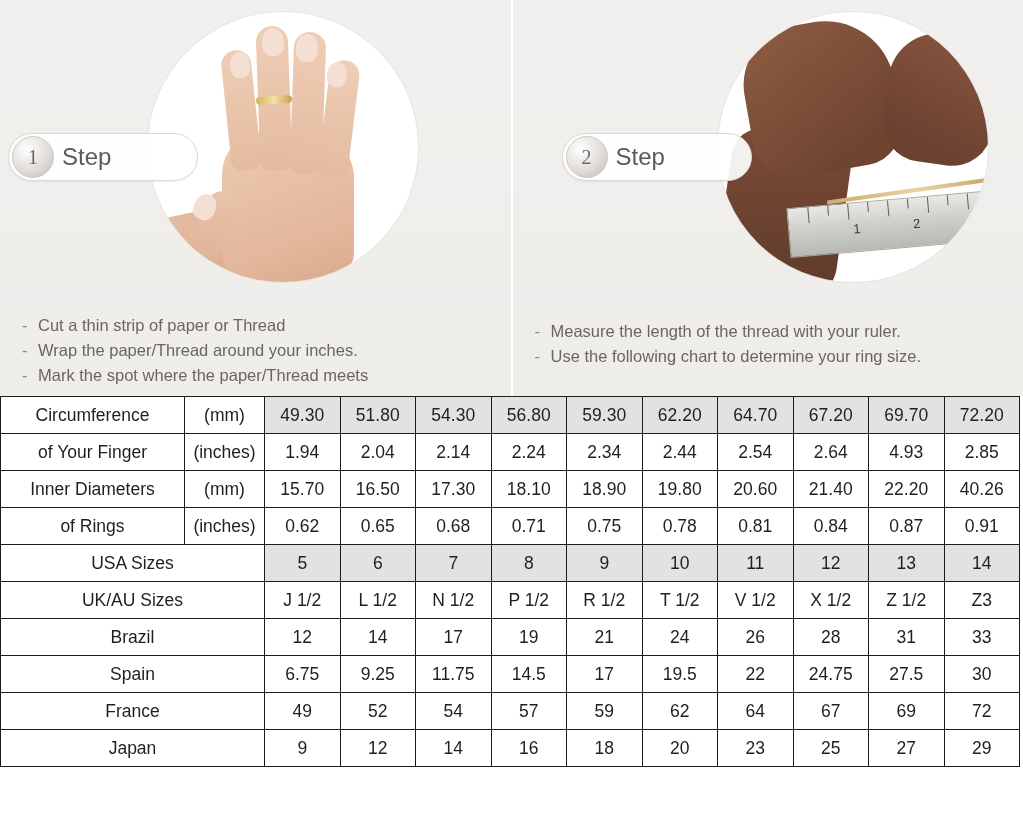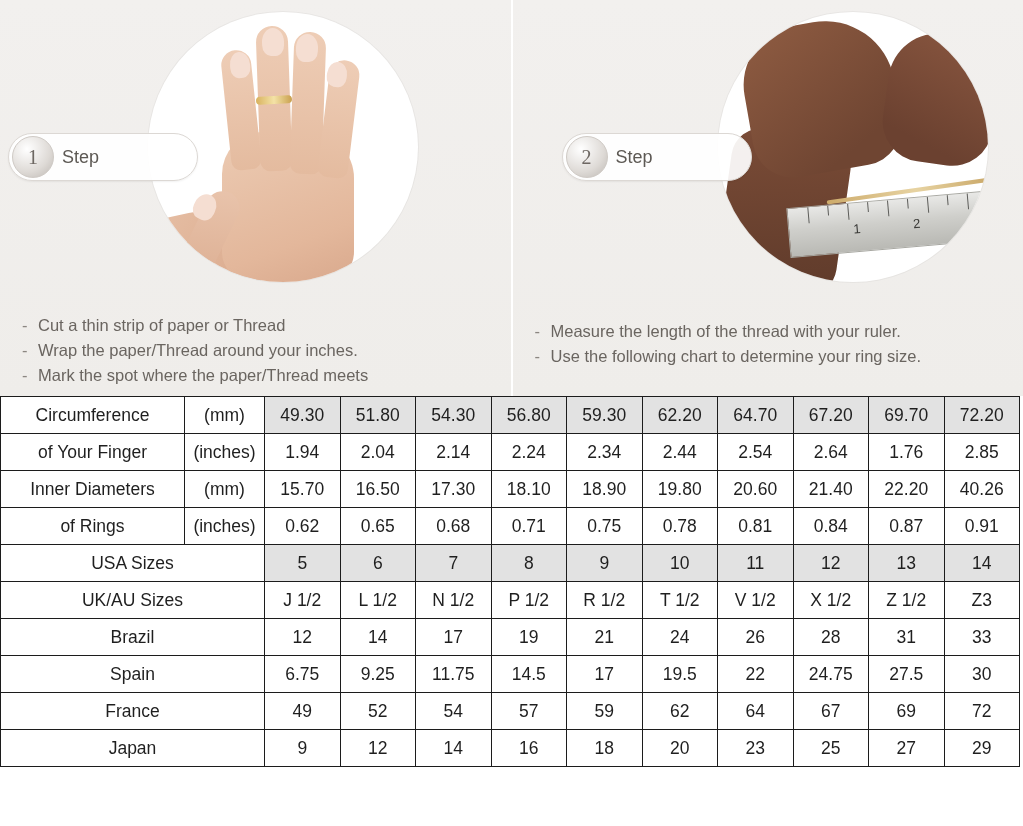--- a/index.html
+++ b/index.html
@@ -163,21 +163,21 @@
     width: 40px; height: 40px;
     margin: 2px 8px 2px 3px;
     border-radius: 50%;
     background: radial-gradient(circle at 35% 30%, #ffffff 0%, #dedad6 60%, #bdb8b3 100%);
     border: 1px solid #cfcac5;
     display: flex; align-items: center; justify-content: center;
     font-size: 20px; color: #6d6762;
     font-family: "Liberation Serif", serif;
   }
   .step-word {
-    font-size: 18px;
+    font-size: 24px;
     color: #5d5954;
     font-family: "Liberation Sans", sans-serif;
   }
 
   
   .bullets {
     position: absolute;
     bottom: 8px;
     left: 22px;
     right: 14px;
@@ -337,21 +337,21 @@
           <td class="lab-c">of Your Finger</td>
           <td class="unit">(inches)</td>
           <td>1.94</td>
           <td>2.04</td>
           <td>2.14</td>
           <td>2.24</td>
           <td>2.34</td>
           <td>2.44</td>
           <td>2.54</td>
           <td>2.64</td>
-          <td>1.76</td>
+          <td>4.93</td>
           <td>2.85</td>
         </tr>
 
         <tr>
           <td class="lab-c">Inner Diameters</td>
           <td class="unit">(mm)</td>
           <td>15.70</td>
           <td>16.50</td>
           <td>17.30</td>
           <td>18.10</td>

